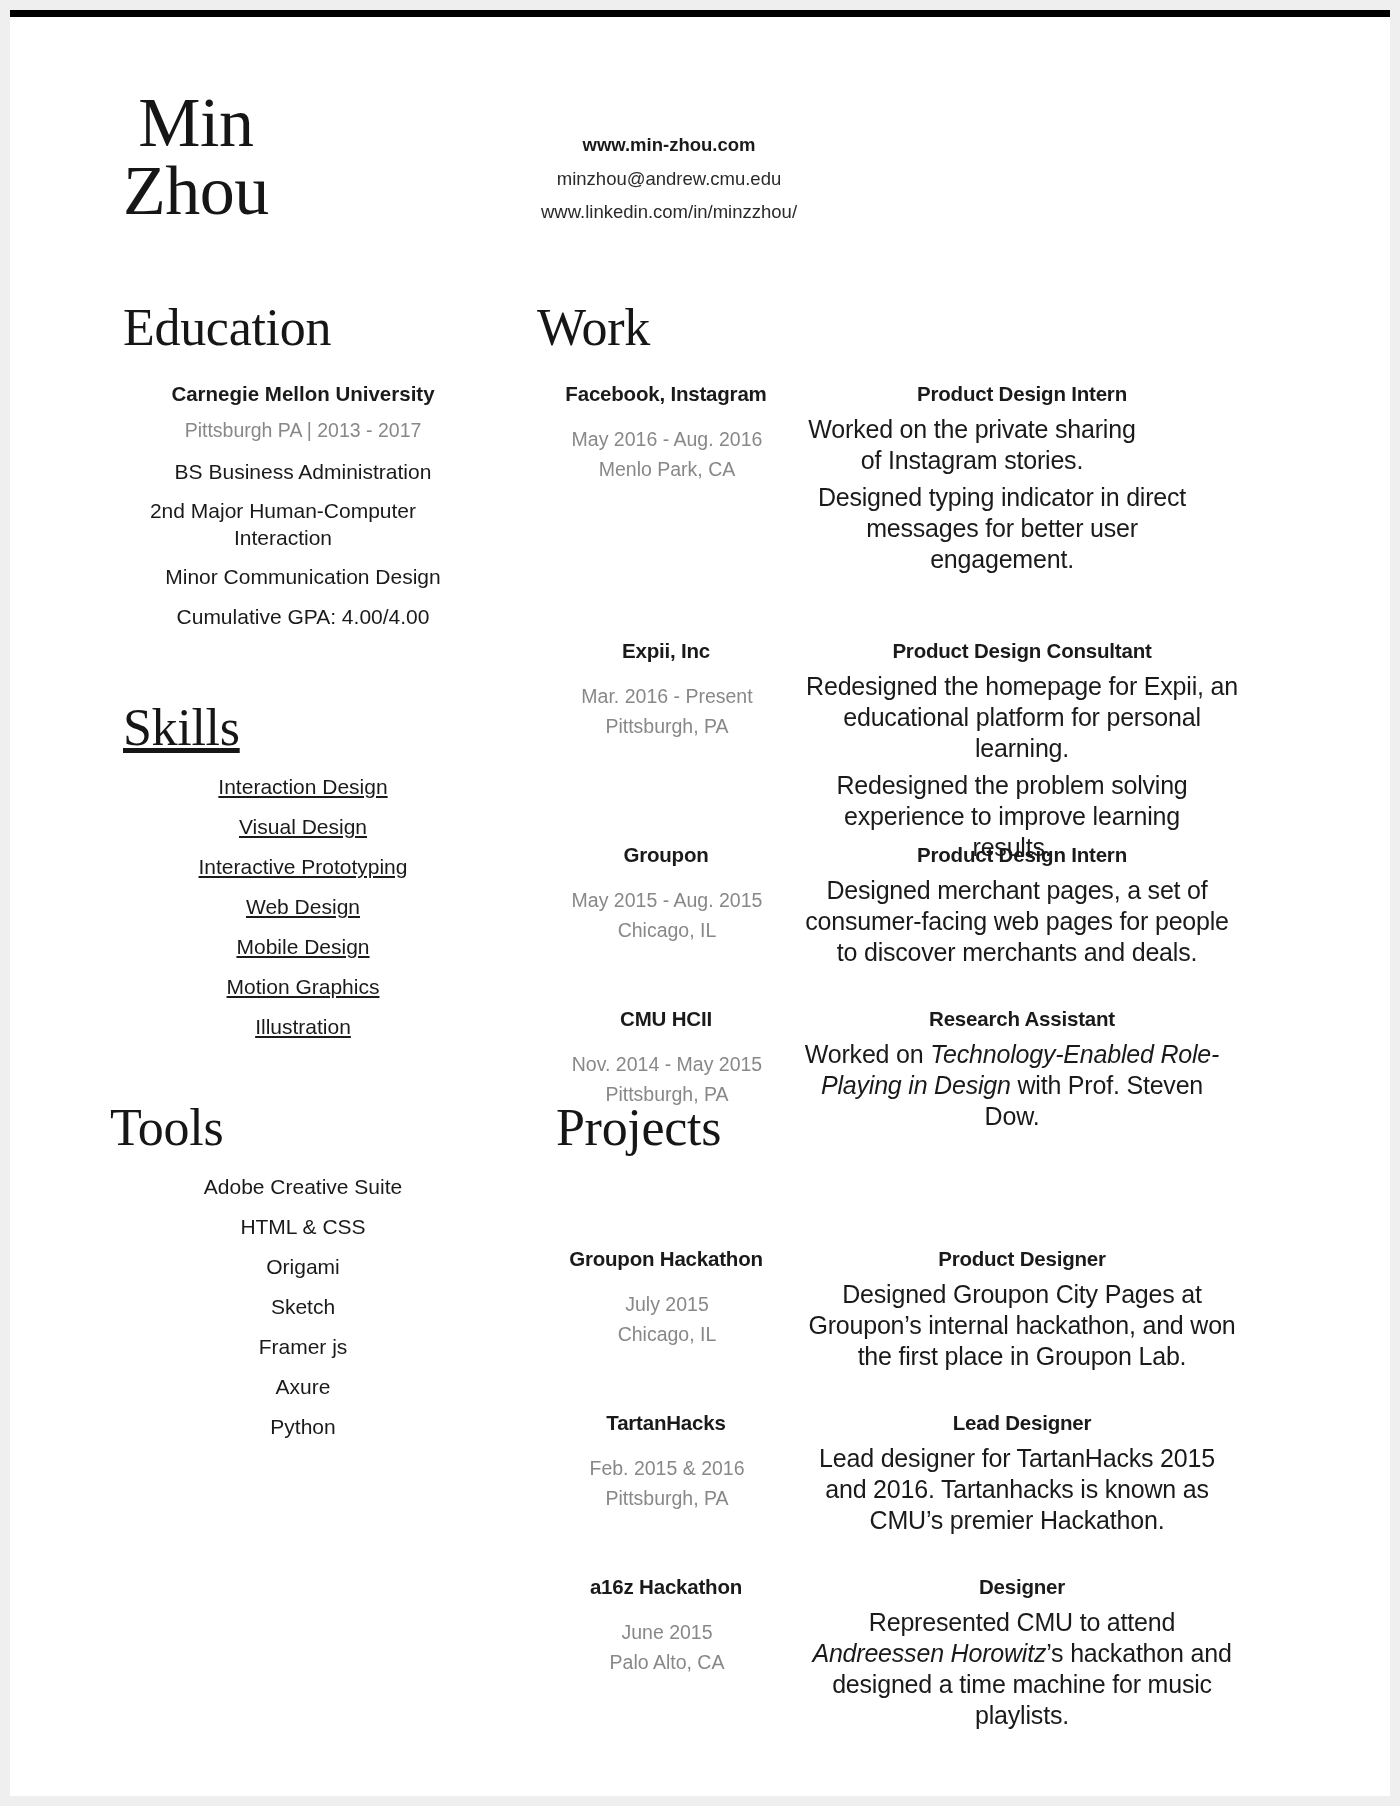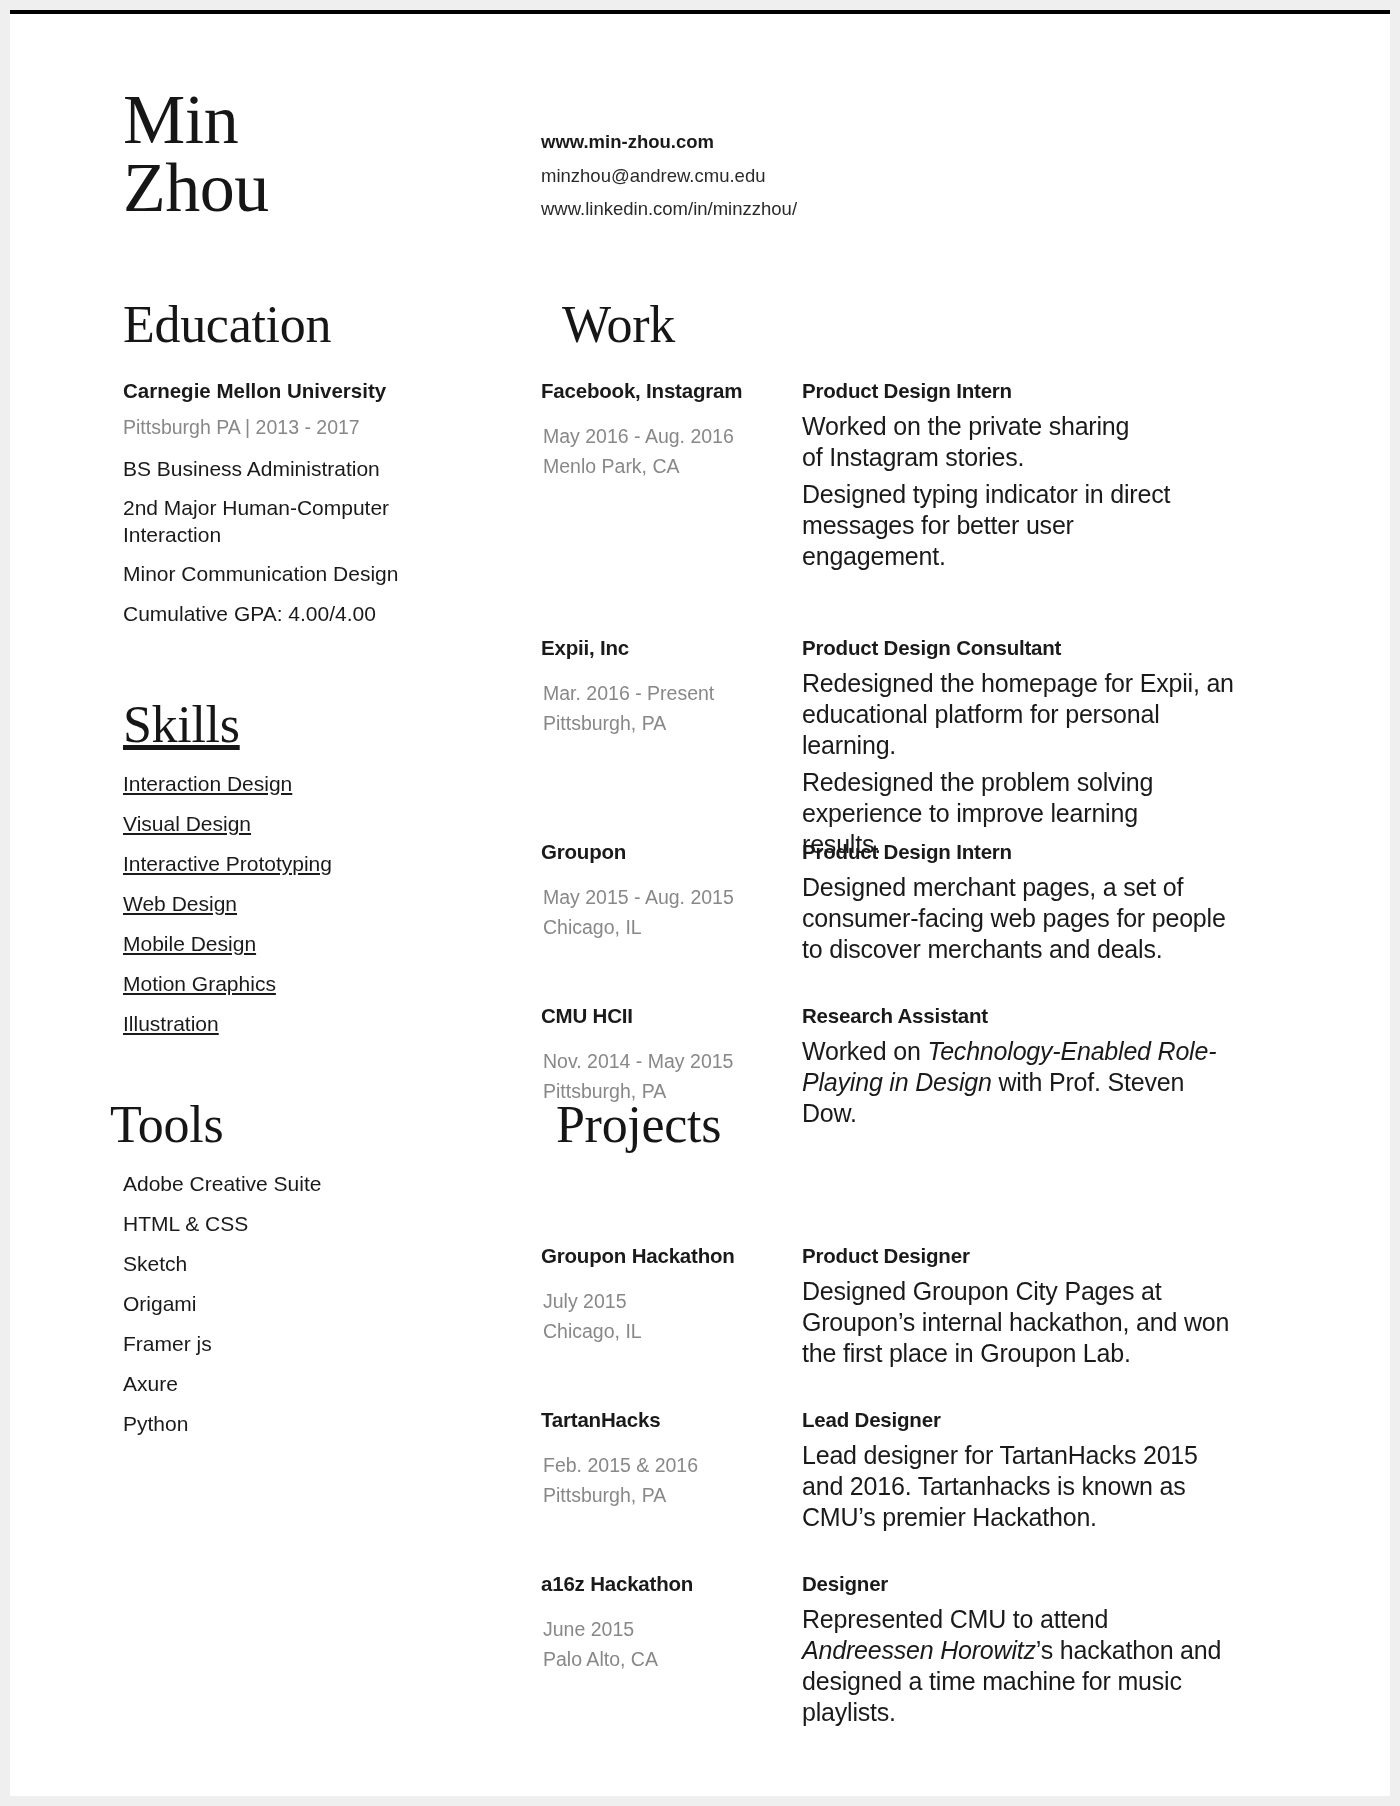--- a/index.html
+++ b/index.html
@@ -1,21 +1,21 @@
 <!DOCTYPE html>
 <html><head>
 <meta charset="utf-8">
 <style>
   * { box-sizing: border-box; margin: 0; padding: 0; }
   html, body { width: 1400px; height: 1806px; background: #efefef; overflow: hidden; }
   body { position: relative; font-family: "Liberation Sans", sans-serif; color: #1a1a1a; }
 
   .page {
     position: absolute; left: 10px; top: 10px; width: 1380px; height: 1786px;
-    background: #ffffff; border-top: 4px solid #000000;
+    background: #ffffff; border-top: 7px solid #000000; text-align: center;
   }
 
   .serif { font-family: "Liberation Serif", "DejaVu Serif", serif; font-weight: normal; color: #161616; }
 
   .name { position: absolute; left: 113px; top: 72px; font-size: 70px; line-height: 68px; letter-spacing: -0.5px; }
 
   .contact { position: absolute; left: 531px; top: 111px; font-size: 18.5px; line-height: 33.5px; color: #2a2a2a; }
   .contact .bold { font-weight: bold; color: #1a1a1a; }
   .contact a { color: inherit; text-decoration: none; display: block; }
 
@@ -72,28 +72,28 @@
     <div>Web Design</div>
     <div>Mobile Design</div>
     <div>Motion Graphics</div>
     <div>Illustration</div>
   </div>
 
   <div class="h2 serif" style="left:100px; top:1083px;">Tools</div>
   <div class="col-left plain-list" style="top:1150px;">
     <div>Adobe Creative Suite</div>
     <div>HTML &amp; CSS</div>
+    <div>Origami</div>
     <div>Sketch</div>
-    <div>Origami</div>
     <div>Framer js</div>
     <div>Axure</div>
     <div>Python</div>
   </div>
 
-  <div class="h2 serif" style="left:552px; top:283px;font-family:Liberation Serif, serif;">Work</div>
+  <div class="h2 serif" style="left:527px; top:283px;font-family:Liberation Serif, serif;">Work</div>
 
   <div class="entry" style="top:363px;">
     <div class="l">
       <div class="org">Facebook, Instagram</div>
       <div class="meta">May 2016 - Aug. 2016</div>
       <div class="meta" style="margin-top:0">Menlo Park, CA</div>
     </div>
     <div class="r">
       <div class="role">Product Design Intern</div>
       <div class="desc" style="width:340px;">Worked on the private sharing of Instagram stories.</div>

